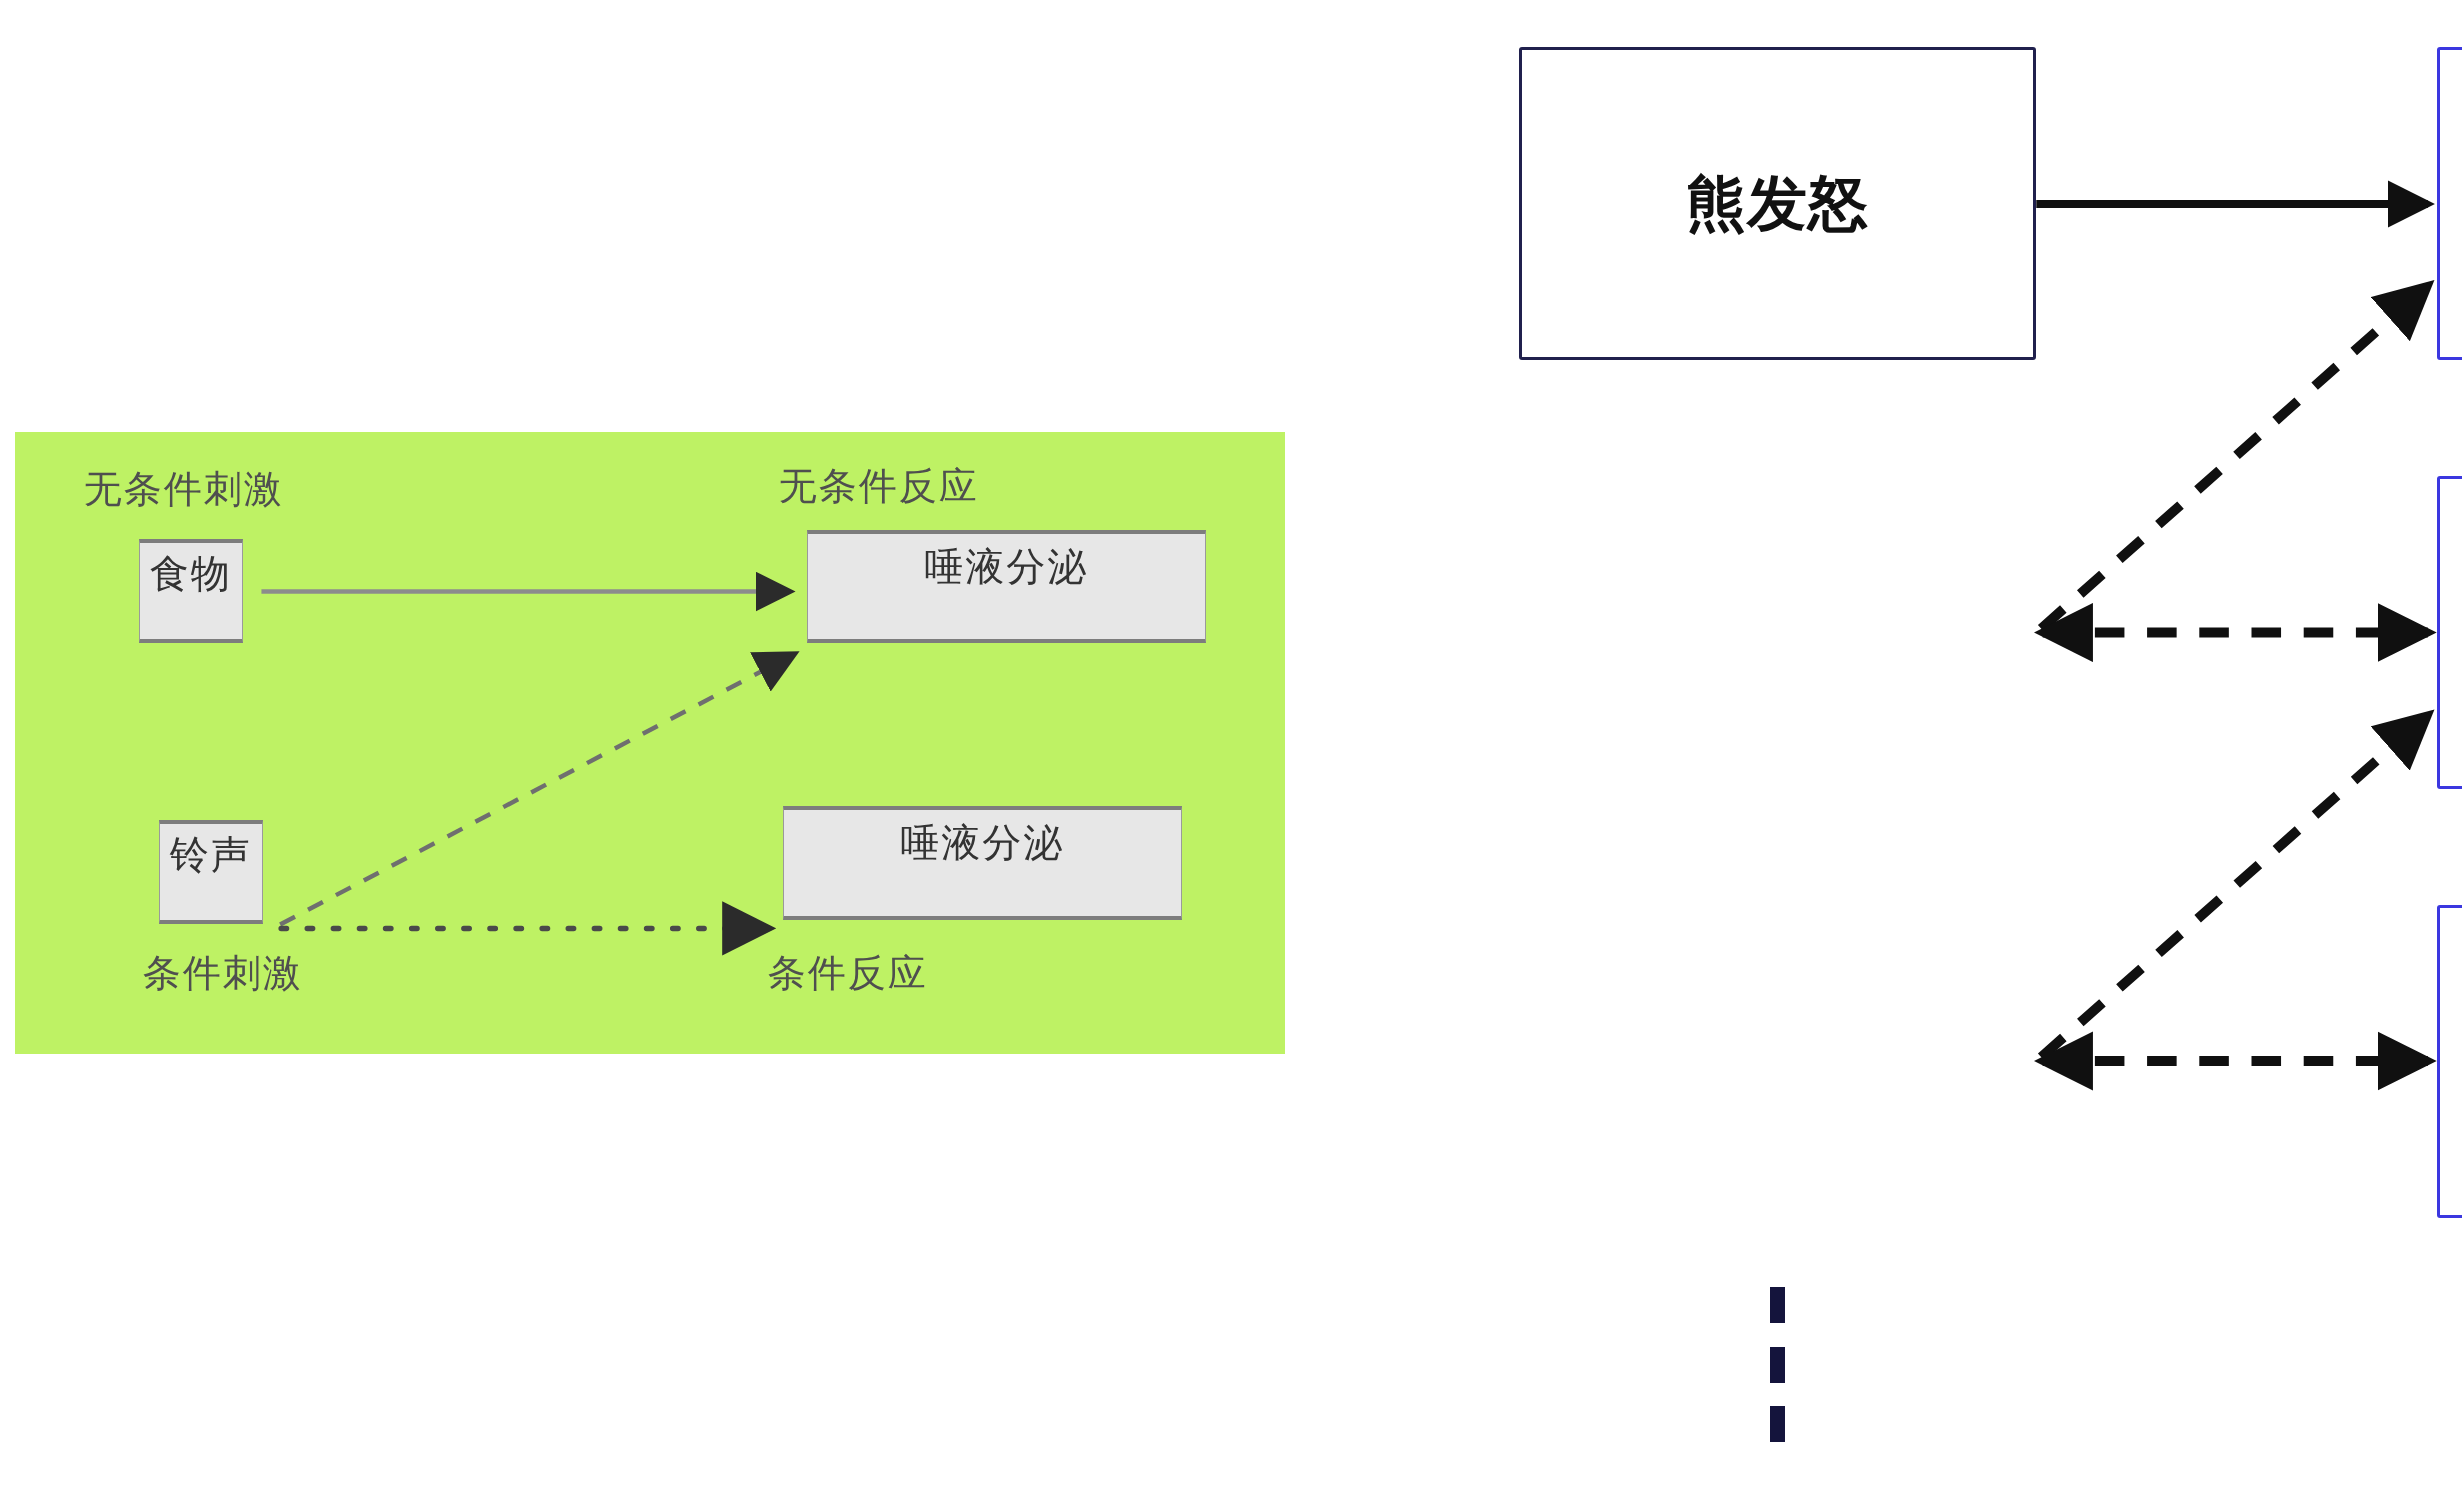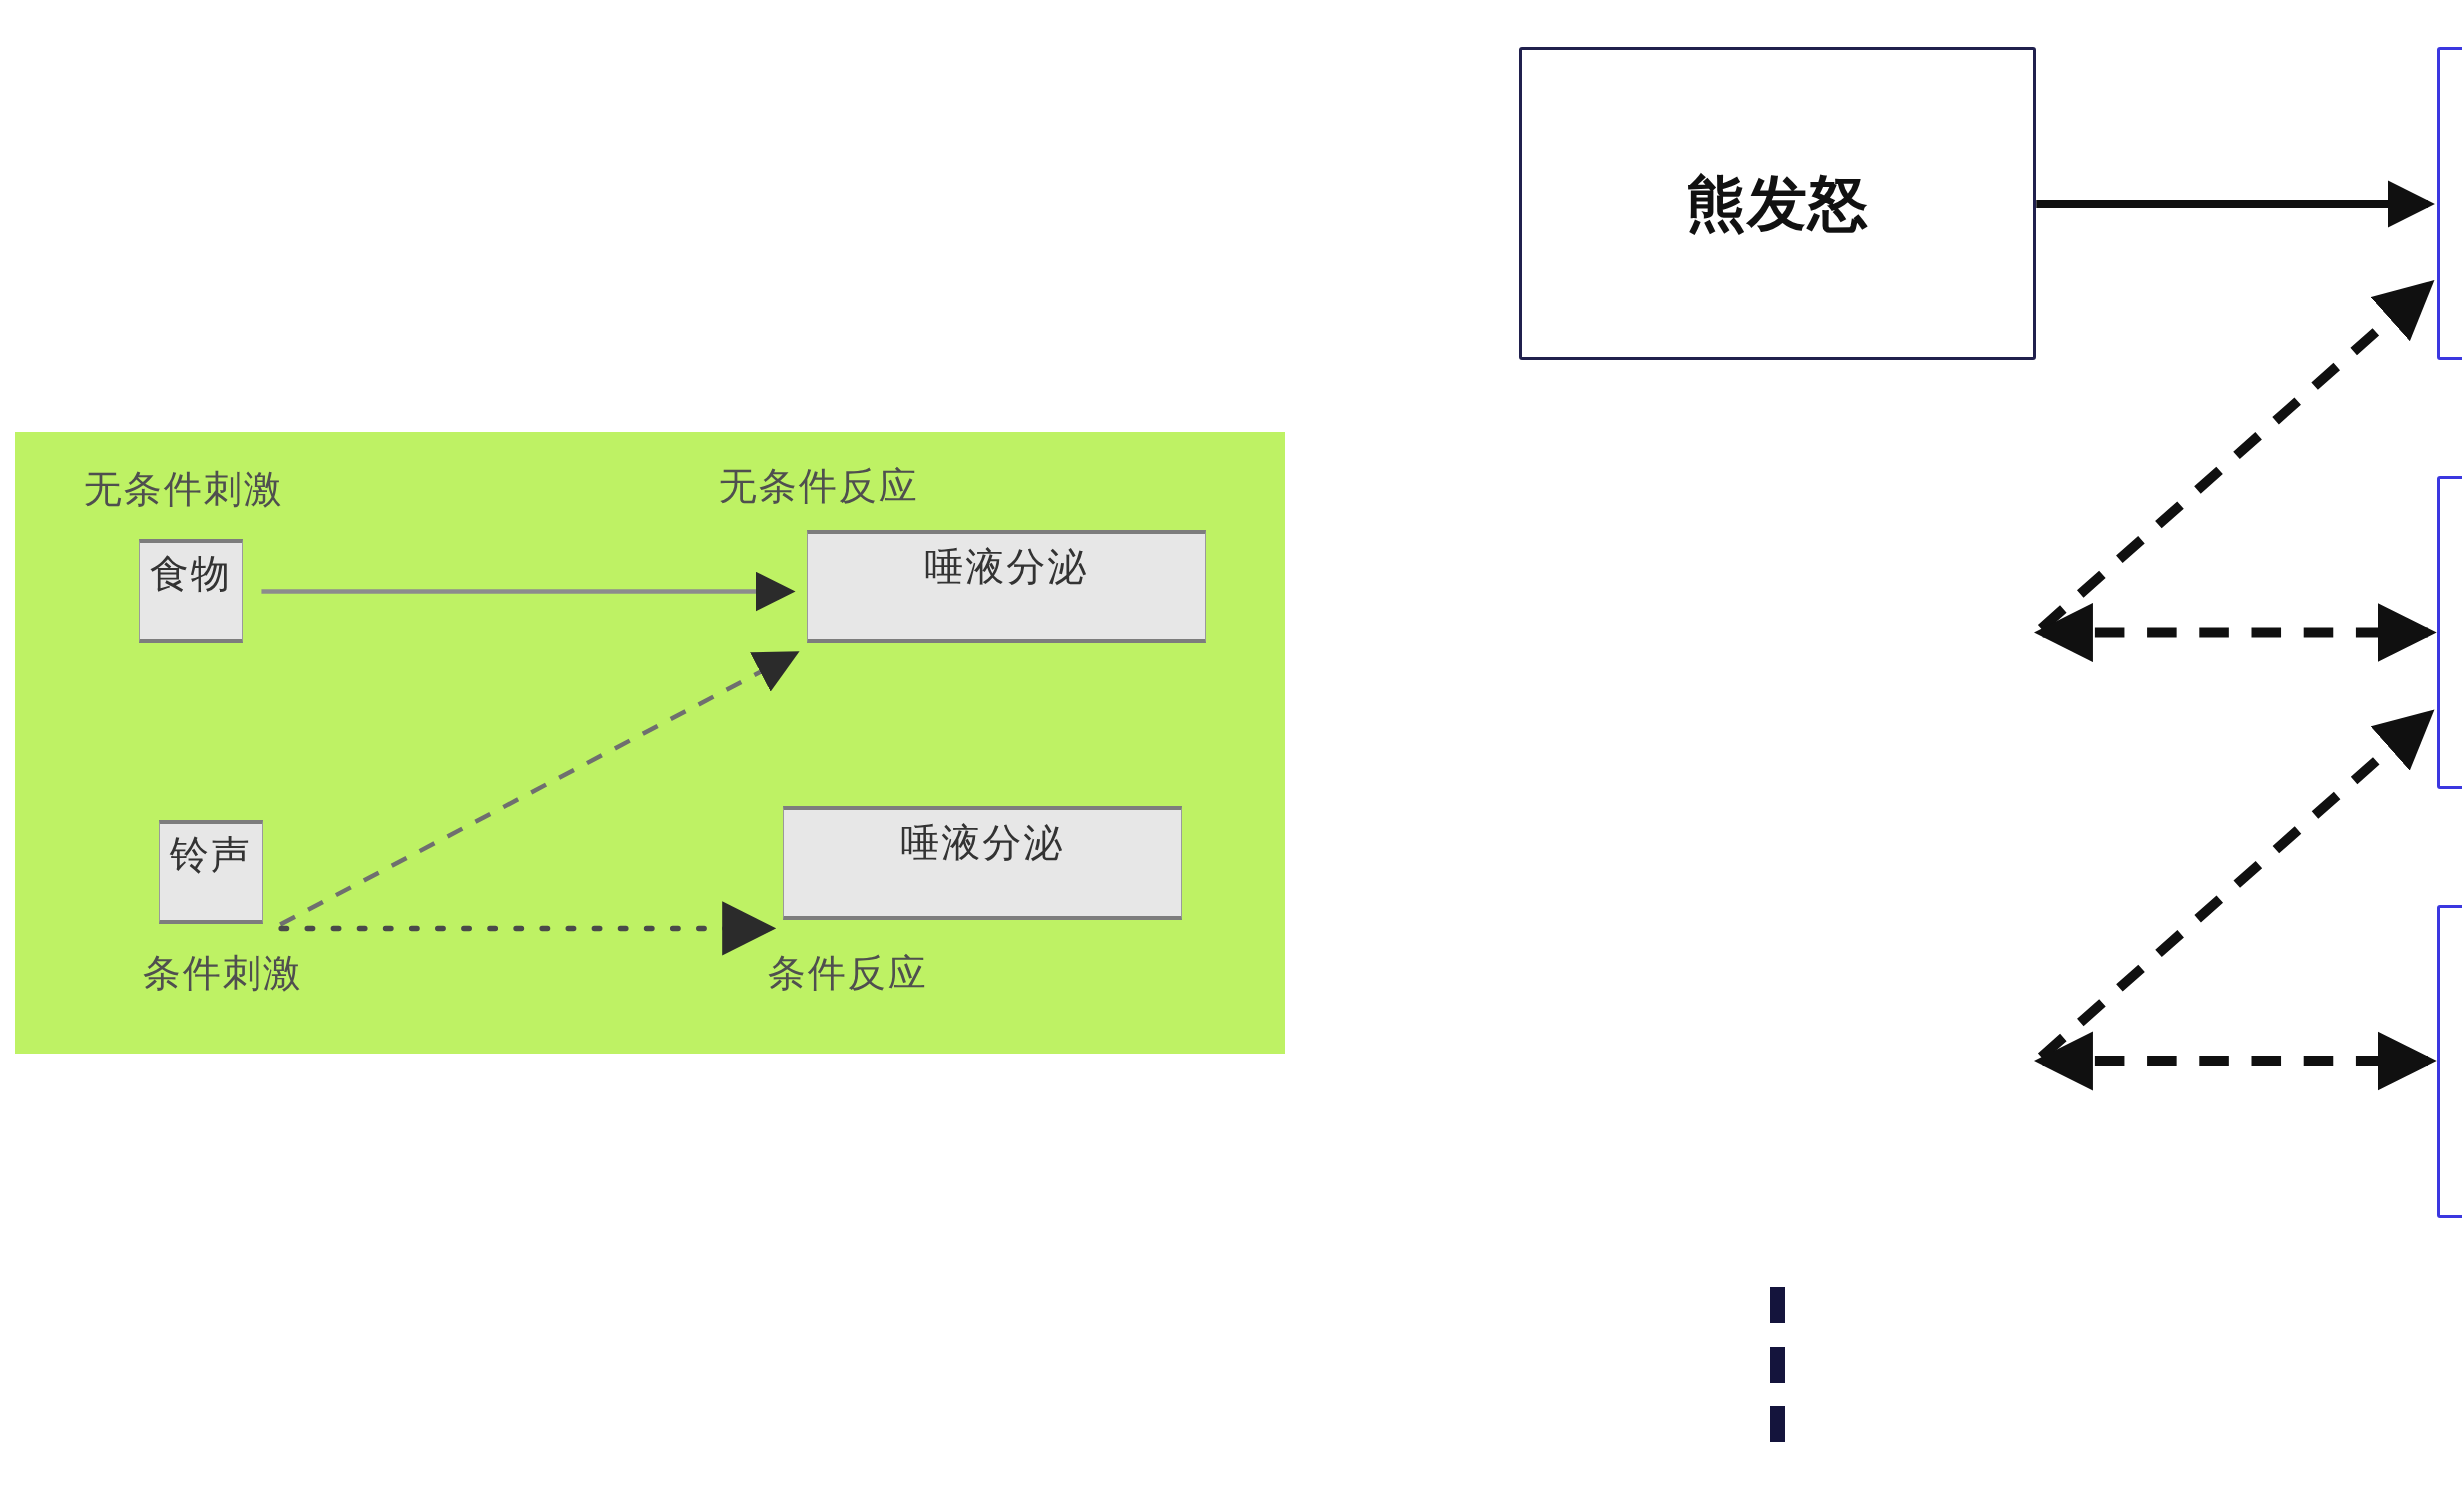--- a/index.html
+++ b/index.html
@@ -29,21 +29,21 @@
   .pv-label {
     position: absolute;
     color: #4f4f4f;
     font-size: 38px;
     line-height: 1;
     letter-spacing: 2px;
     white-space: nowrap;
     font-weight: 500;
   }
   #pv-label-us   { left: 69px;  top: 38px;  }
-  #pv-label-ur   { left: 704px; top: 35px;  }
+  #pv-label-ur   { left: 764px; top: 35px;  }
   #pv-label-cs   { left: 128px;  top: 522px;}
   #pv-label-cr   { left: 753px; top: 522px;}
 
   .pv-box {
     position: absolute;
     background: #e7e7e7;
     border: 1.5px solid #9a9a9a;
     border-top: 4.4px solid #7d7d7d;
     border-bottom: 4.4px solid #7d7d7d;
   }

